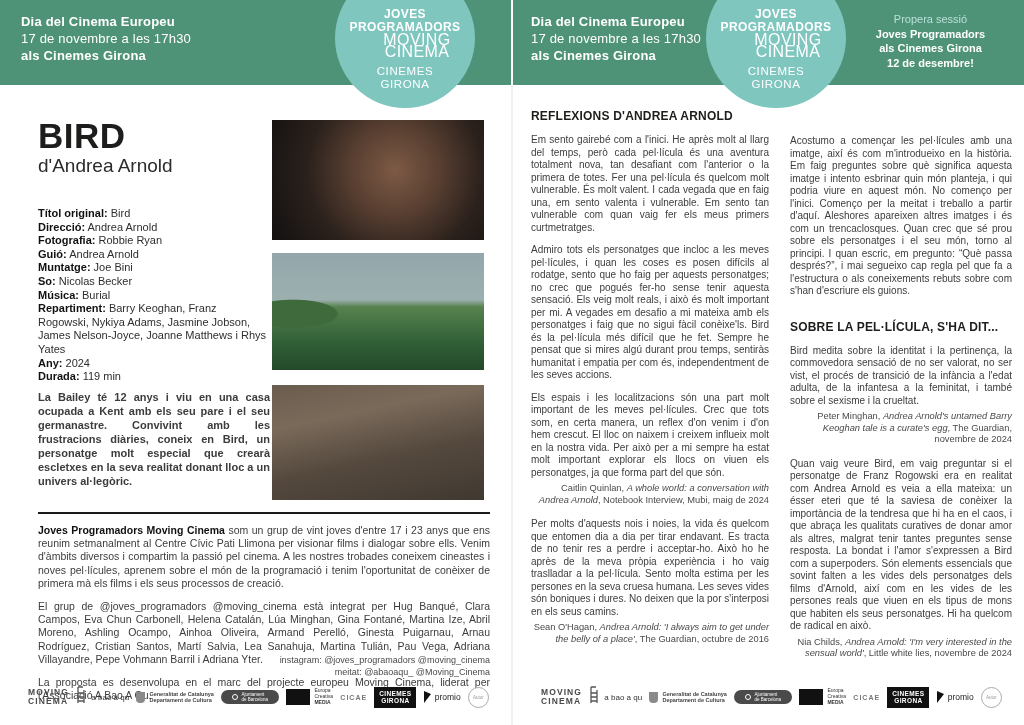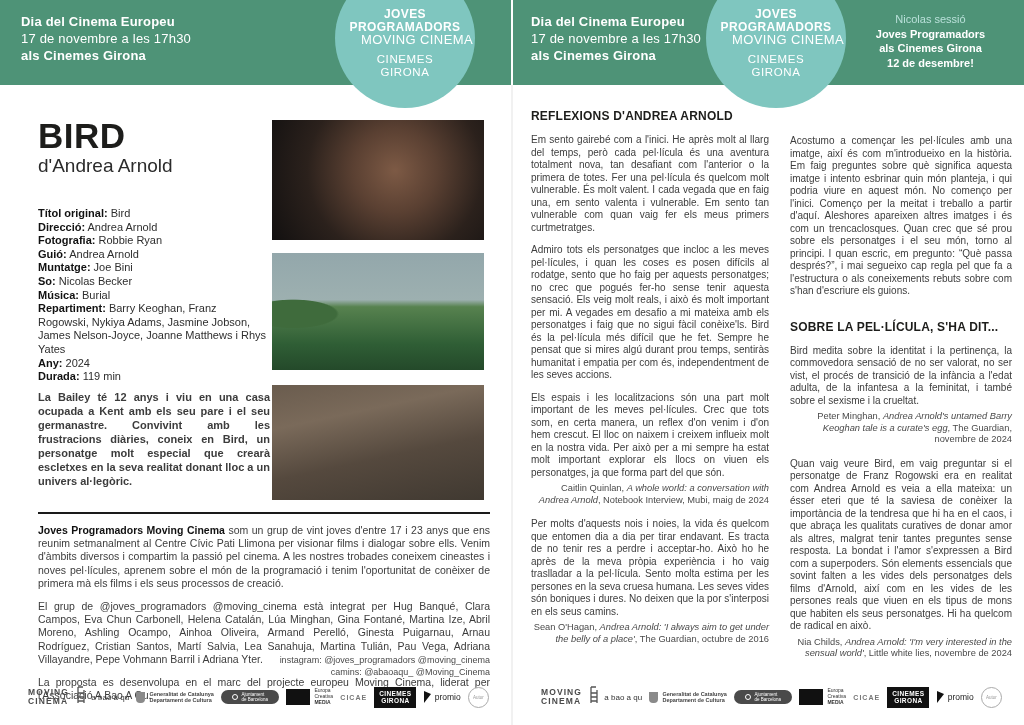--- a/index.html
+++ b/index.html
@@ -15,21 +15,21 @@
   .banner { position:absolute; left:0; top:0; width:100%; height:85px; background:#4e9377; }
   .event-block { position:absolute; top:13px; color:#fff; font-size:13px; line-height:17px; letter-spacing:.2px; }
   .page-left  .event-block { left:21px; }
   .page-right .event-block { left:18px; }
   .event-block .b { font-weight:bold; }
   .prog-circle { position:absolute; top:-32px; width:140px; height:140px; border-radius:50%;
                  background:#7fc6bf; color:#fff; text-align:center; padding-top:40px; z-index:2; }
   .page-left  .prog-circle { left:335px; }
   .page-right .prog-circle { left:193px; }
   .prog-circle .c-b  { font-weight:bold; font-size:12px; line-height:13px; letter-spacing:.4px; }
-  .prog-circle .c-r  { font-size:13px; line-height:12px; letter-spacing:.4px;padding-left:24px; }
+  .prog-circle .c-r  { font-size:16px; line-height:12px; letter-spacing:.4px;padding-left:24px; }
   .prog-circle .c-sp { height:7px; }
   .prog-circle .c-m  { font-size:11.5px; line-height:13px; letter-spacing:.6px; }
   .next-session { position:absolute; top:12px; left:340px; width:155px; text-align:center;
                   font-size:11px; line-height:14.5px; color:#fff; }
   .next-session .ns-label { color:#b9e0d9; font-weight:normal; }
   .next-session .ns-line  { font-weight:bold; }
 
   
   .lp-info { position:absolute; left:38px; top:118px; width:232px; }
   .film-title { font-size:35px; line-height:36px; font-weight:bold; color:#1d1d1b; letter-spacing:.5px; }
@@ -138,21 +138,21 @@
     <div class="lp-rule"></div>
 
     <div class="lp-about">
       <p><b>Joves Programadors Moving Cinema</b><span> som un grup de vint joves d'entre 17 i 23 anys que ens reunim setmanalment al Centre Cívic Pati Llimona per visionar films i dialogar sobre ells. Venim d'àmbits diversos i compartim la passió pel cinema. A les nostres trobades coneixem cineastes i noves pel·lícules, aprenem sobre el món de la programació i tenim l'oportunitat de conèixer de primera mà els films i els seus processos de creació.</span></p>
       <p>El grup de @joves_programadors @moving_cinema està integrat per Hug Banqué, Clara Campos, Eva Chun Carbonell, Helena Catalán, Lúa Minghan, Gina Fontané, Martina Ize, Abril Moreno, Ashling Ocampo, Ainhoa Oliveira, Armand Perelló, Ginesta Puigarnau, Arnau Rodríguez, Cristian Santos, Martí Salvia, Lea Sanahuja, Martina Tulián, Pau Vega, Adriana Villayandre, Pepe Vohmann Barril i Adriana Yter.</p>
       <p>La proposta es desenvolupa en el marc del projecte europeu Moving Cinema, liderat per l'Associació A Bao A Qu.</p>
     </div>
 
     <div class="lp-social">
       <div>instagram: @joves_programadors @moving_cinema</div>
-      <div>camins: @abaoaqu_ @Moving_Cinema</div>
+      <div>meitat: @abaoaqu_ @Moving_Cinema</div>
     </div>
 
     <div class="logo-slot">
   <div class="lg">
     <div class="lg-mc">
       <div>MOVING</div>
       <div>CINEMA</div>
     </div>
   </div>
   <div class="lg">
@@ -207,21 +207,21 @@
   </div>
 
   <div class="page page-right">
     <div class="banner">
       <div class="event-block">
         <div class="b">Dia del Cinema Europeu</div>
         <div>17 de novembre a les 17h30</div>
         <div class="b">als Cinemes Girona</div>
       </div>
       <div class="next-session">
-        <div class="ns-label">Nicolas sessió</div>
+        <div class="ns-label">Propera sessió</div>
         <div class="ns-line">Joves Programadors</div>
         <div class="ns-line">als Cinemes Girona</div>
         <div class="ns-line">12 de desembre!</div>
       </div>
     </div>
     <div class="prog-circle">
       <div class="c-b">JOVES</div>
       <div class="c-b">PROGRAMADORS</div>
       <div class="c-r">MOVING CINEMA</div>
       <div class="c-sp"></div>

